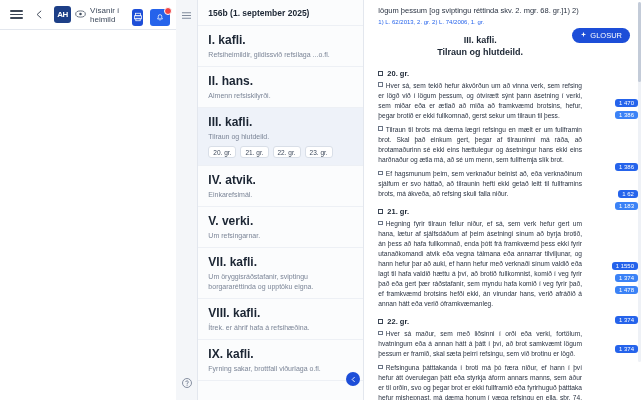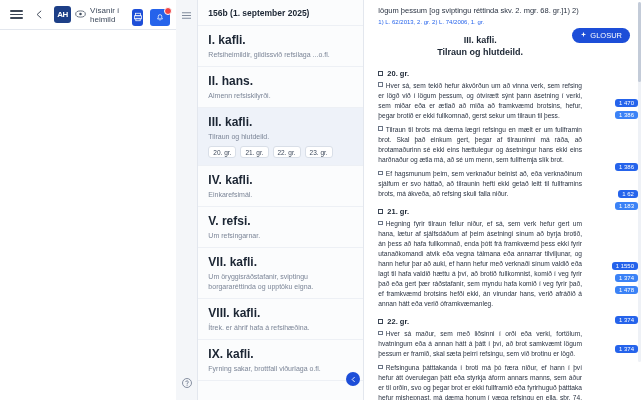--- a/index.html
+++ b/index.html
@@ -370,26 +370,26 @@
           <div class="toc-sub">Tilraun og hlutdeild.</div>
           <div class="chips">
             <span class="chip">20. gr.</span>
             <span class="chip">21. gr.</span>
             <span class="chip">22. gr.</span>
             <span class="chip">23. gr.</span>
           </div>
         </div>
 
         <div class="toc-item">
-          <div class="toc-title">IV. kafli.</div>
+          <div class="toc-title">IV. atvik.</div>
           <div class="toc-sub">Einkarefsimál.</div>
         </div>
 
         <div class="toc-item">
-          <div class="toc-title">V. refsi.</div>
+          <div class="toc-title">V. verki.</div>
           <div class="toc-sub">Um refsingarnar.</div>
         </div>
 
 
         <div class="toc-item">
           <div class="toc-title">VII. kafli.</div>
           <div class="toc-sub">Um öryggisráðstafanir, sviptingu borgararéttinda og upptöku eigna.</div>
         </div>
 
         <div class="toc-item">

